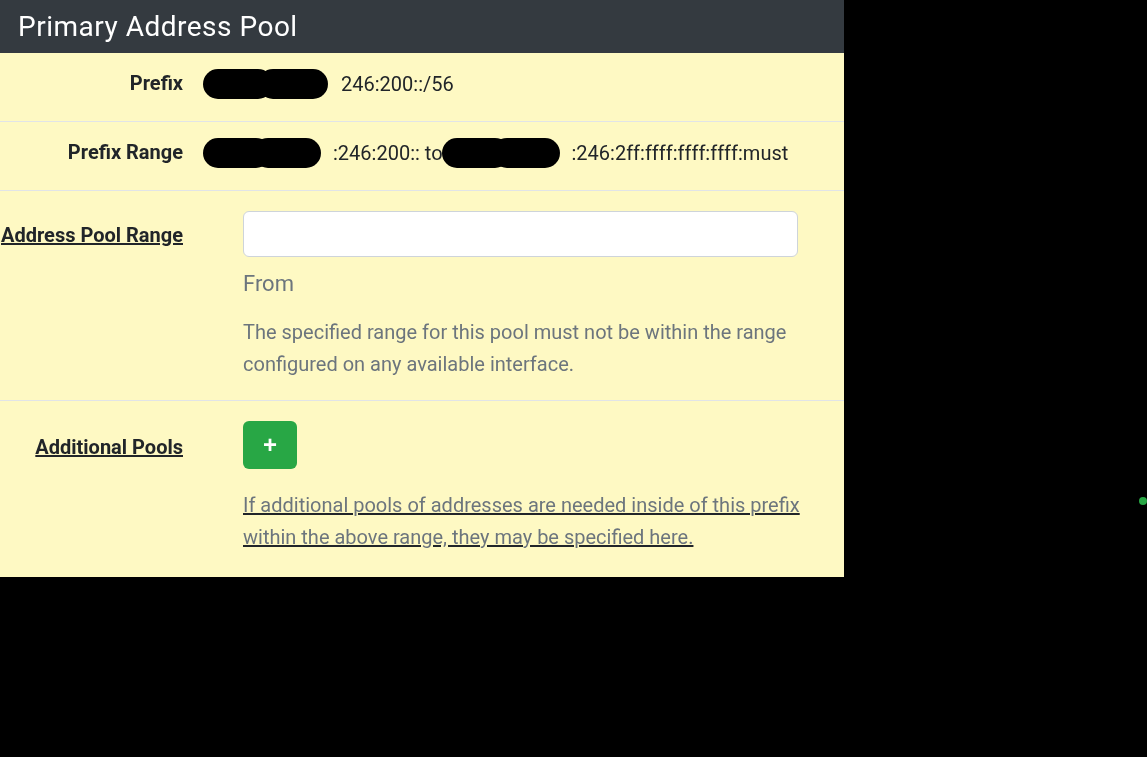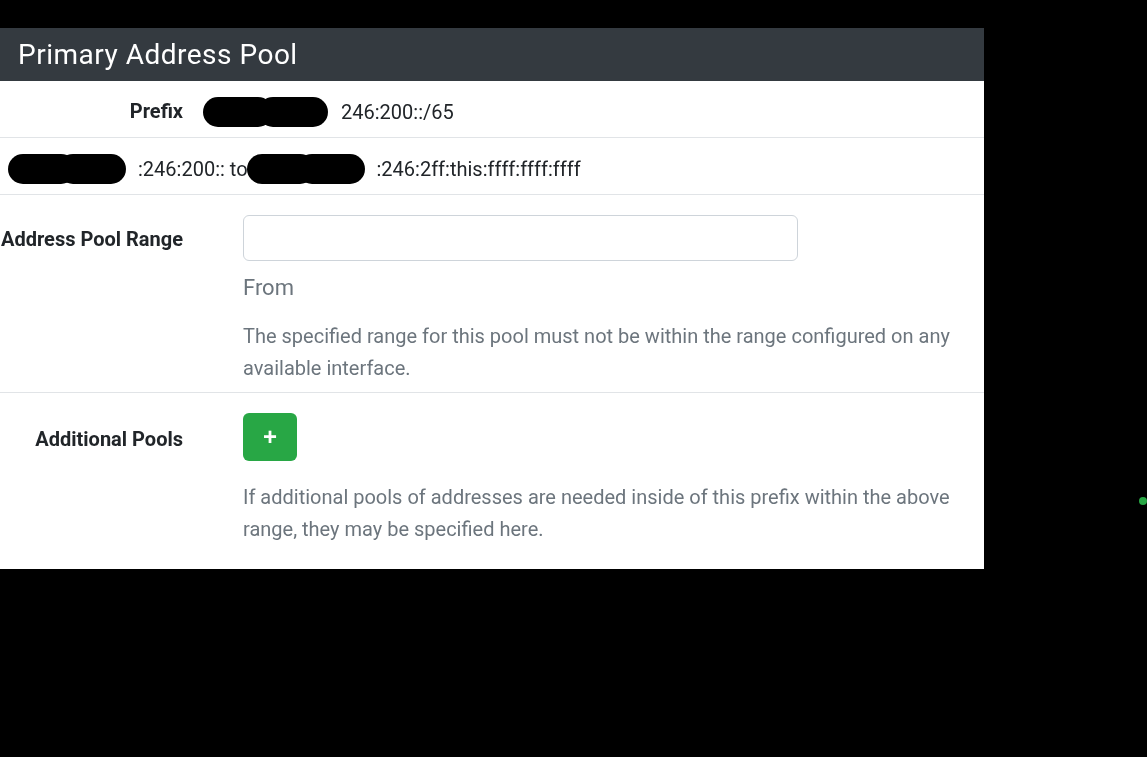--- a/index.html
+++ b/index.html
@@ -11,49 +11,49 @@
       color: #212529;
       width: 1147px;
       height: 757px;
       position: relative;
       overflow: hidden;
     }
     .panel {
       position: absolute;
       left: 0;
       top: 0;
-      width: 984px;
-      background: #ffffff;
-      margin-top: 28px;
+      width: 844px;
+      background: #fef9c3;
     }
     .panel-header {
       background: #343a40;
       color: #fff;
       padding: 10px 18px;
       font-size: 28px;
       font-weight: 400;
       letter-spacing: .5px;
     }
     .row {
       display: flex;
       border-bottom: 1px solid #e1e4e7;
-      padding: 14px 0 8px 0;
+      padding: 14px 0 20px 0;
       align-items: flex-start;
     }
-    .row.no-border { border-bottom: none; }
+    .row.no-border { border-bottom: none; text-decoration: underline; }
     .label-col {
       width: 195px;
       flex: 0 0 195px;
       text-align: right;
       padding-right: 12px;
       font-weight: 700;
       color: #212529;
       padding-top: 6px;
     }
     .label-col.link-style {
+      text-decoration: underline;
       cursor: help;
     }
     .value-col {
       flex: 1;
       padding-left: 48px;
       color: #212529;
       padding-top: 6px;
       position: relative;
     }
     .redacted {
@@ -128,38 +128,39 @@
   <div class="panel-header">Primary Address Pool</div>
 
   <div class="row prefix">
     <div class="label-col">Prefix</div>
     <div class="value-col" style="padding-left:8px;">
       <span class="redacted">
         <svg width="140" height="30" viewBox="0 0 140 30">
           <rect x="0" y="0" width="70" height="30" rx="15" fill="#000"></rect>
           <rect x="55" y="0" width="70" height="30" rx="15" fill="#000"></rect>
         </svg>
-      </span><span style="margin-left:-2px;">246:200::/65</span>
+      </span><span style="margin-left:-2px;">246:200::/56</span>
     </div>
   </div>
 
   <div class="row prefix">
+    <div class="label-col">Prefix Range</div>
     <div class="value-col" style="padding-left:8px;">
       <span class="redacted">
         <svg width="130" height="30" viewBox="0 0 130 30">
           <rect x="0" y="0" width="68" height="30" rx="15" fill="#000"></rect>
           <rect x="50" y="0" width="68" height="30" rx="15" fill="#000"></rect>
         </svg>
       </span><span>:246:200:: to</span>
       <span class="redacted" style="margin-left:-6px;">
         <svg width="130" height="30" viewBox="0 0 130 30">
           <rect x="0" y="0" width="68" height="30" rx="15" fill="#000"></rect>
           <rect x="50" y="0" width="68" height="30" rx="15" fill="#000"></rect>
         </svg>
-      </span><span>:246:2ff:this:ffff:ffff:ffff</span>
+      </span><span>:246:2ff:ffff:ffff:ffff:must</span>
     </div>
   </div>
 
   <div class="row">
     <div class="label-col link-style" style="padding-top:14px; line-height:1.6;">Address Pool Range</div>
     <div class="value-col">
       <div class="range-inputs">
         <div class="field-group from">
           <input class="text-field" type="text" value="" style="">
           <div class="sublabel">From</div>

